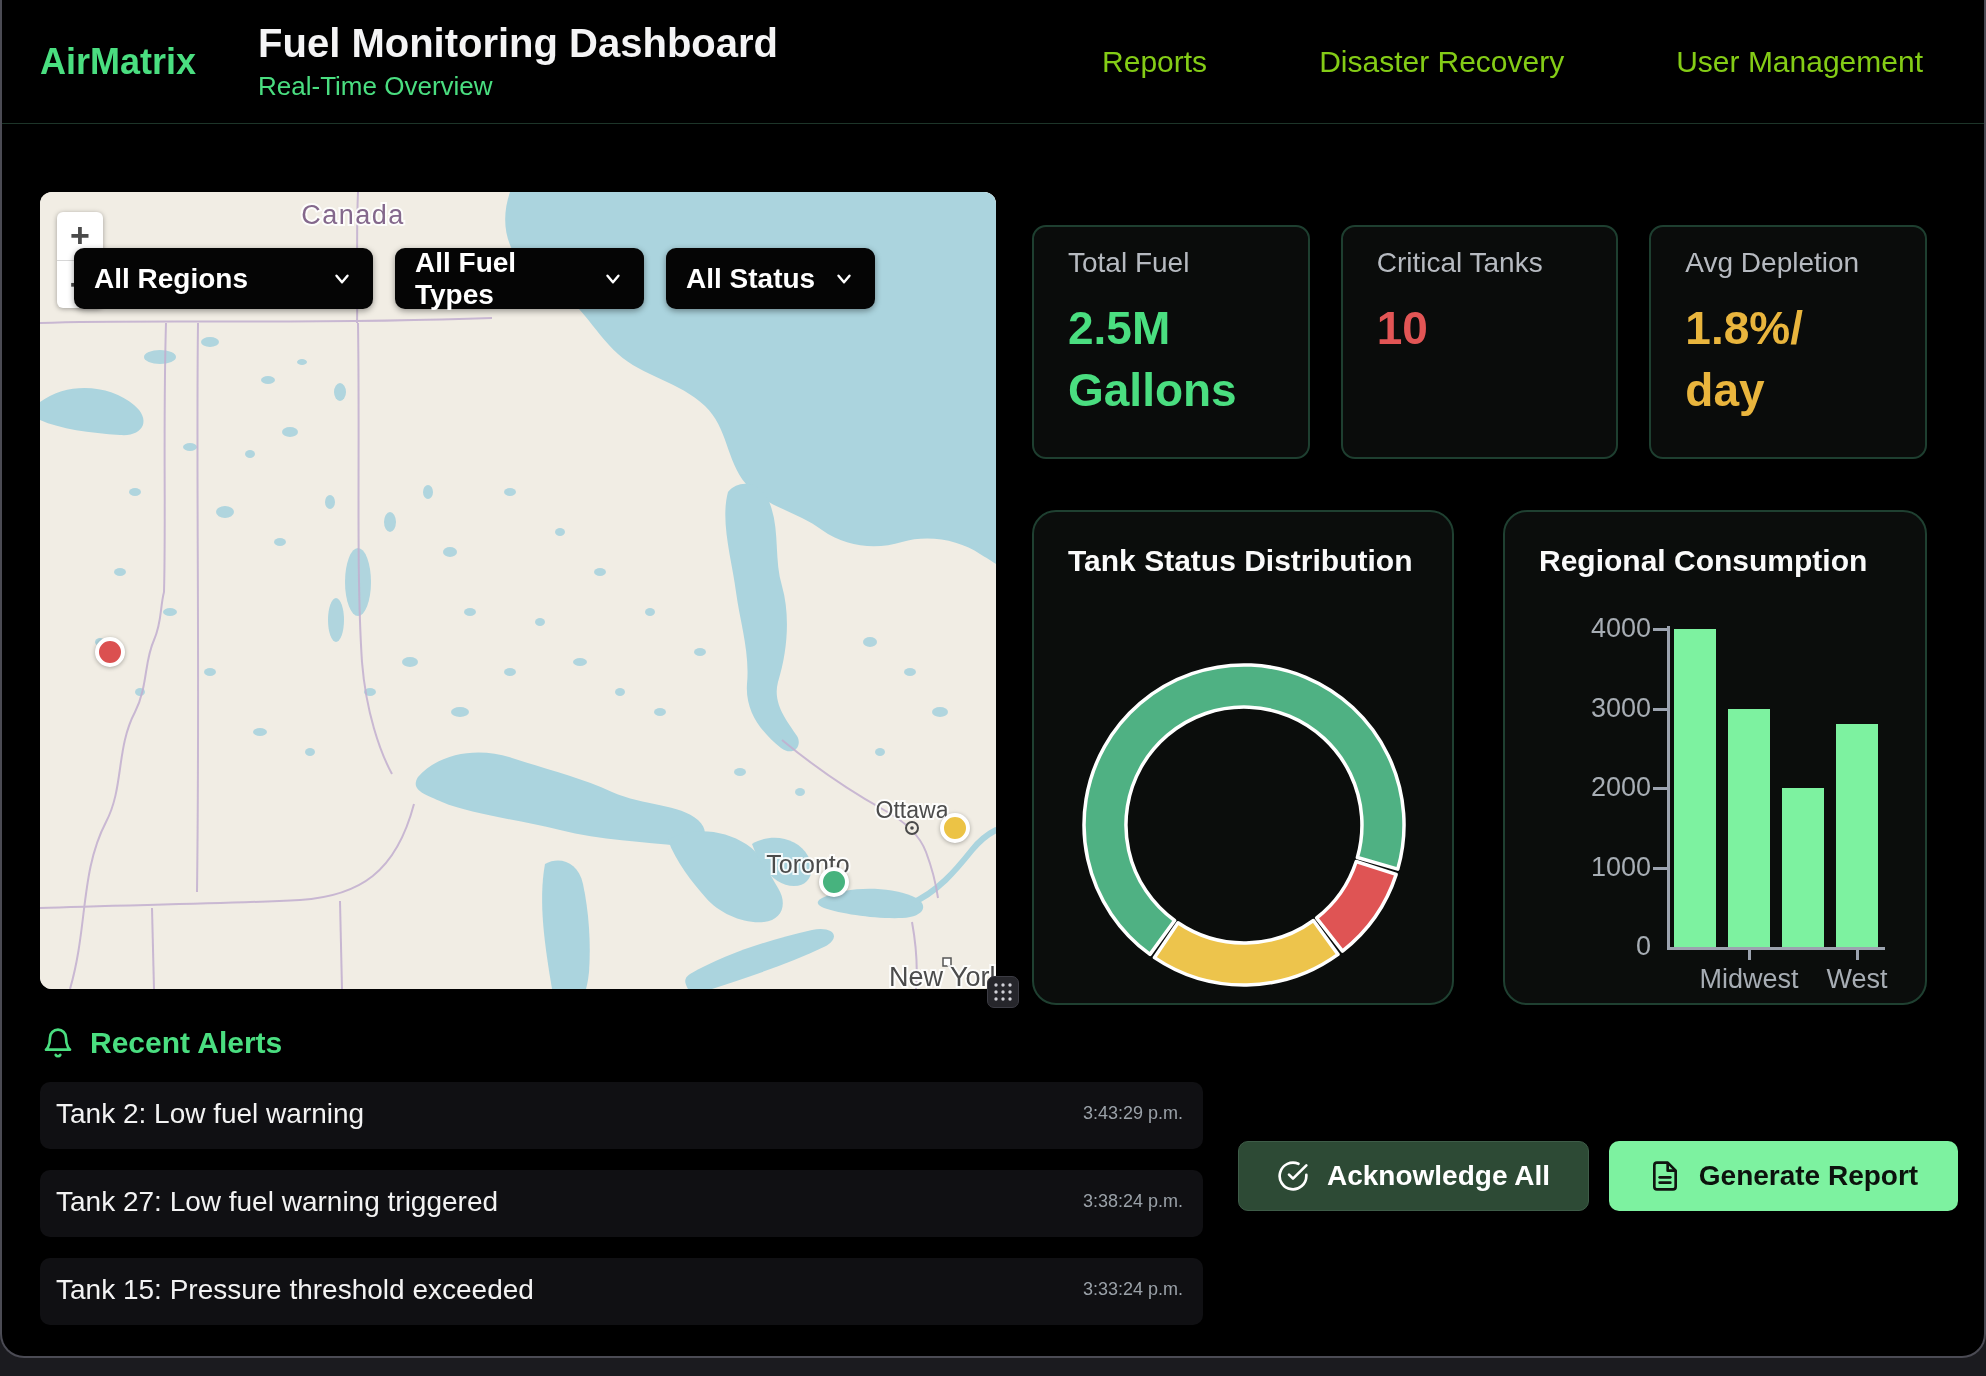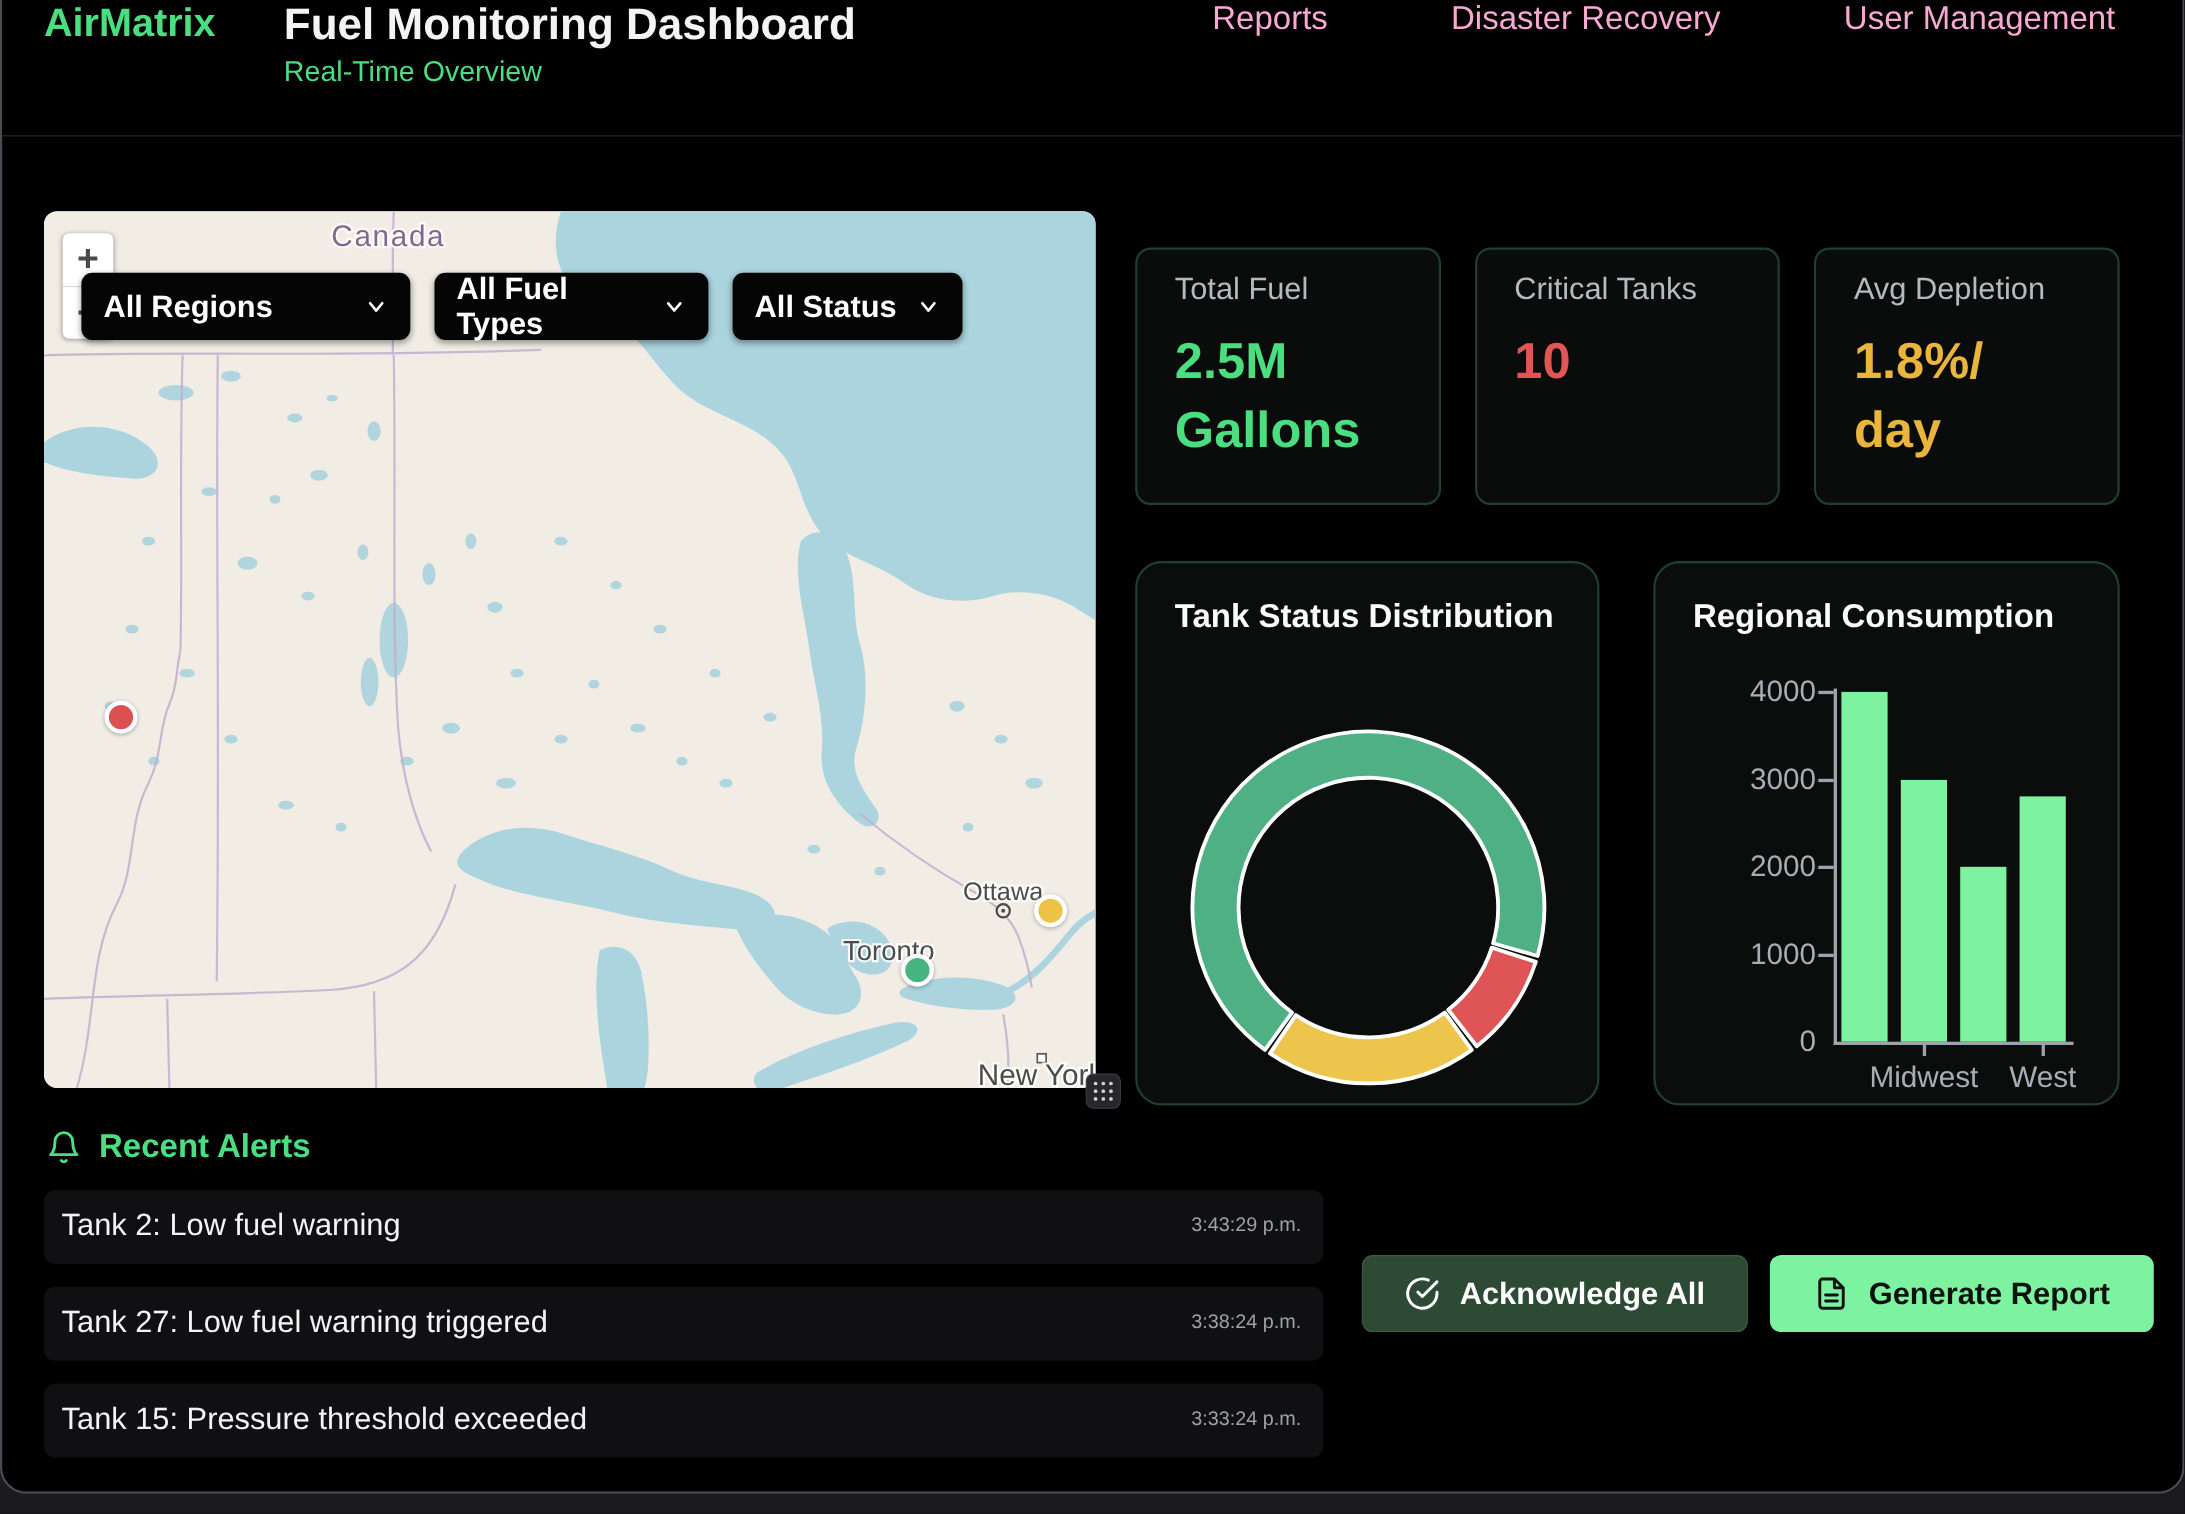--- a/index.html
+++ b/index.html
@@ -3,27 +3,27 @@
 <meta charset="utf-8">
 <style>
   html,body{margin:0;padding:0;background:#1b1b1f;}
   body{width:1986px;height:1376px;position:relative;font-family:"Liberation Sans",sans-serif;}
   .app{position:absolute;left:0;top:0;width:1986px;height:1358px;background:#000;
        border-left:2px solid #4b4b54;border-right:2px solid #4b4b54;border-bottom:2px solid #4b4b54;
        border-radius:0 0 24px 24px;box-sizing:border-box;overflow:hidden;}
 
   
   .header{position:absolute;left:0;top:0;width:100%;height:124px;background:#000;
-          border-bottom:1px solid #1d3529;display:flex;box-sizing:border-box;}
+          border-bottom:1px solid #1d3529;display:flex;align-items:center;box-sizing:border-box;}
   .logo{margin-left:38px;font-size:36px;font-weight:bold;}
   .title-block{margin-left:62px;}
   .page-title{font-size:40px;font-weight:bold;color:#f4f4f5;line-height:1.1;}
   .page-subtitle{font-size:26px;margin-top:6px;}
   .nav{margin-left:auto;margin-right:61px;display:flex;gap:112px;}
-  .nav-item{font-size:30px;color:#f9a8d4;cursor:pointer;}
+  .nav-item{font-size:30px;color:#84cc16;cursor:pointer;}
 
   
   .map-card{position:absolute;left:38px;top:192px;width:956px;height:797px;border-radius:12px;
             overflow:hidden;background:#f1ede4;}
   .map-svg{position:absolute;left:0;top:0;z-index:1;}
   .marker-layer{position:absolute;left:0;top:0;width:100%;height:100%;z-index:2;}
   .map-marker{position:absolute;width:30px;height:30px;border-radius:50%;border:4px solid #fff;
               box-sizing:border-box;box-shadow:0 1px 4px rgba(0,0,0,.3);}
   .zoom-ctrl{position:absolute;left:17px;top:20px;width:46px;height:96px;background:#fff;border-radius:6px;
              z-index:3;box-shadow:0 1px 5px rgba(0,0,0,.35);display:flex;flex-direction:column;}

